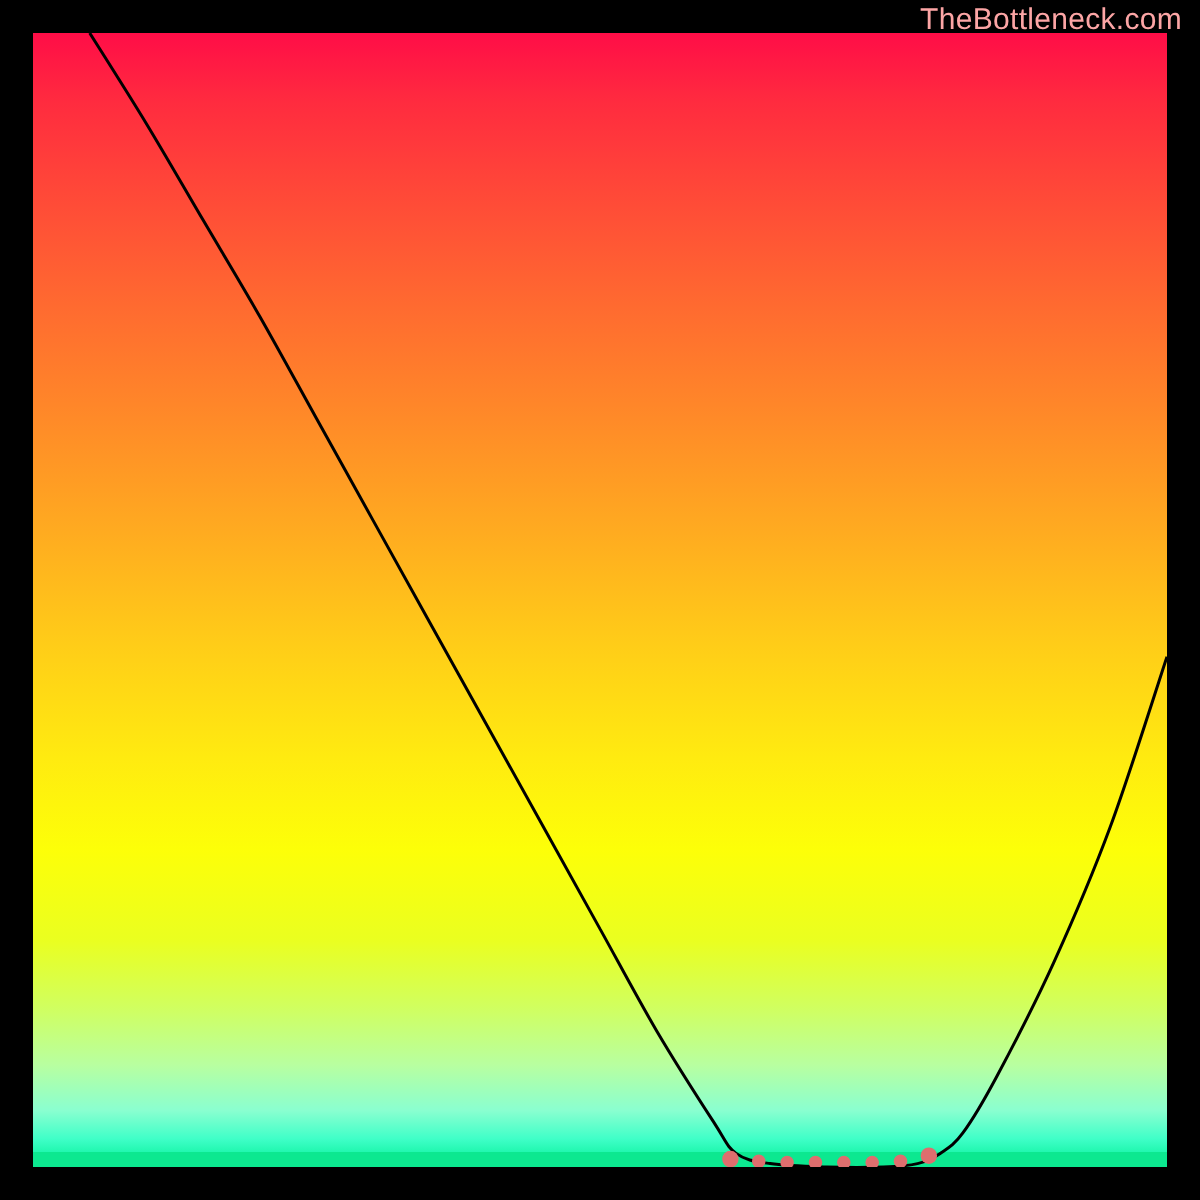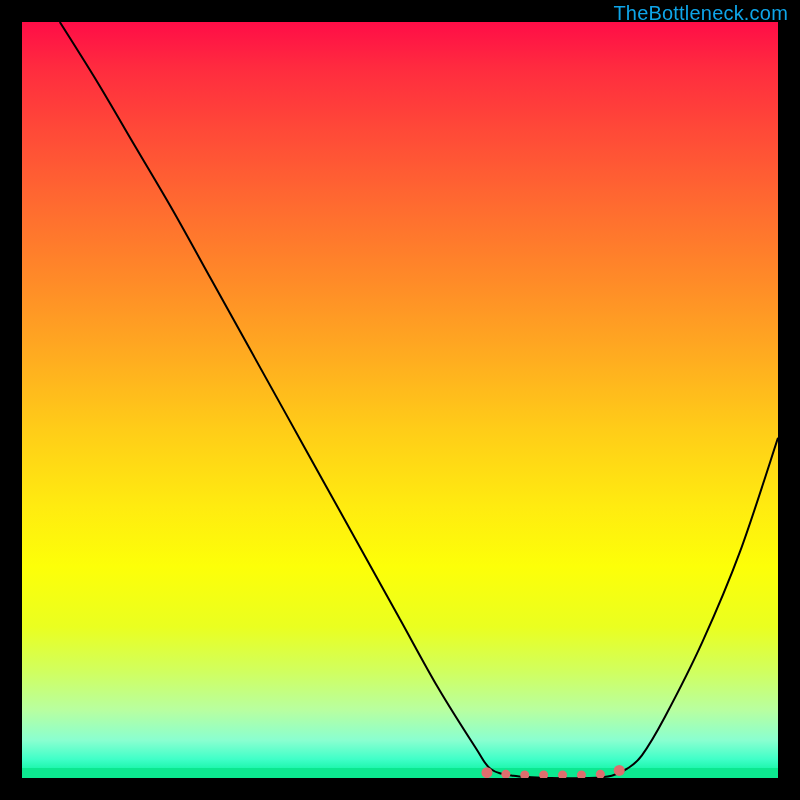--- a/index.html
+++ b/index.html
@@ -55,21 +55,21 @@
     top: 22px;
     width: 756px;
     height: 756px;
   }
   .watermark {
     position: absolute;
     top: 2px;
     right: 12px;
     font-family: Arial, Helvetica, sans-serif;
     font-size: 20px;
-    color: #0ea5e9;
+    color: #fca5a5;
     font-weight: 500;
     letter-spacing: 0.2px;
   }
 </style>
 </head>
 <body>
 
 <div class="container">
   <div class="plot-area"></div>
   <div class="green-band"></div>

